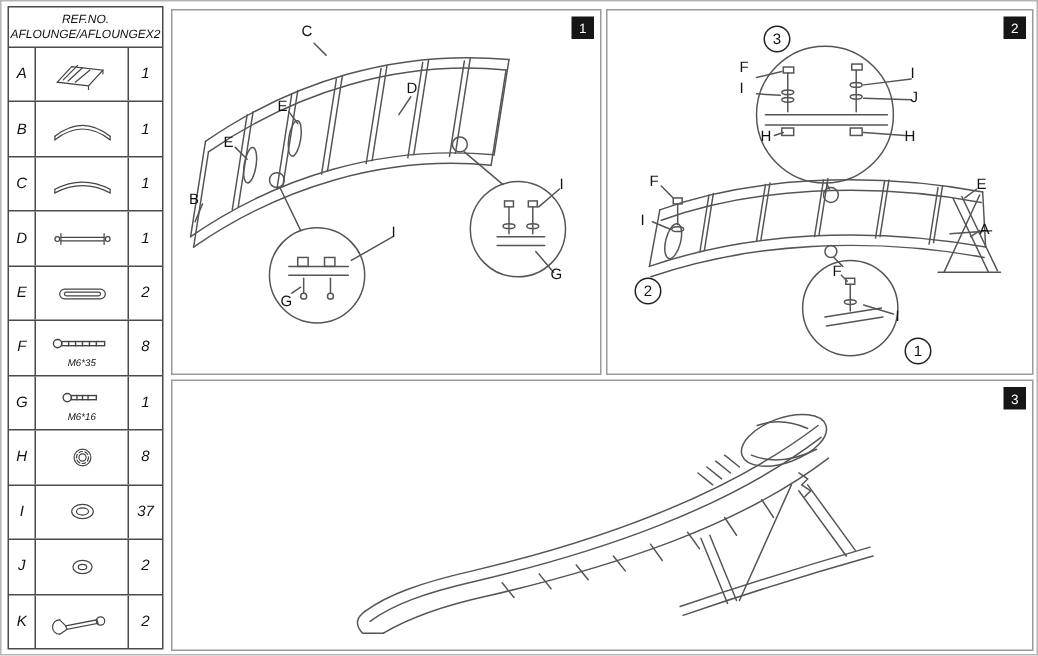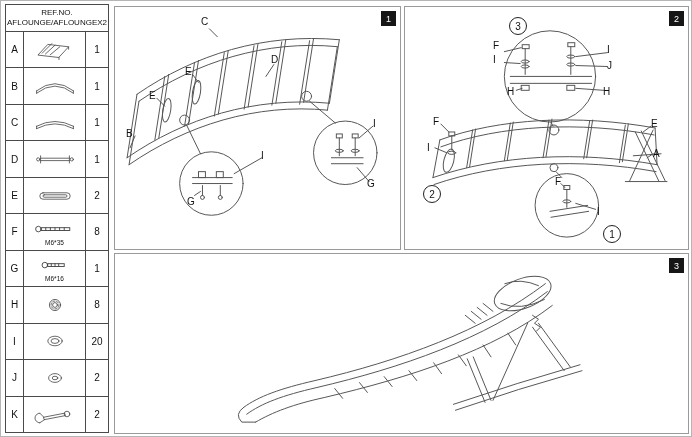--- a/index.html
+++ b/index.html
@@ -4,21 +4,21 @@
 <style>
   html,body{margin:0;padding:0;}
   body{
     width:692px;height:437px;background:#fdfdfd;
     font-family:"Liberation Sans",sans-serif;color:#111;position:relative;overflow:hidden;
   }
   .sheet{position:absolute;inset:0;border:1px solid #b5b5b5;background:#fff;}
 
   
   .parts-table{position:absolute;left:4px;top:3px;width:104px;height:429px;
-    border:1px solid #4a4a4a;display:flex;flex-direction:column;background:#fff;box-sizing:border-box;}
+    border:1px solid #4a4a4a;display:flex;flex-direction:column;background:#fff;box-sizing:border-box;font-style:italic;}
   .pt-header{height:26px;border-bottom:1px solid #4a4a4a;font-size:8px;text-align:center;
     display:flex;flex-direction:column;justify-content:center;line-height:1.25;}
   .pt-row{flex:1;display:flex;border-bottom:1px solid #4a4a4a;min-height:0;}
   .pt-row:last-child{border-bottom:none;}
   .pt-ref{width:17px;border-right:1px solid #4a4a4a;display:flex;align-items:center;justify-content:center;font-size:10px;}
   .pt-icon{flex:1;border-right:1px solid #4a4a4a;display:flex;flex-direction:column;align-items:center;justify-content:center;}
   .pt-icon svg{width:54px;height:24px;display:block;}
   .pt-icon svg *{stroke:#444;fill:none;stroke-width:1;stroke-linecap:round;}
   .pt-note{font-size:6.5px;line-height:1;margin-top:-2px;}
   .pt-qty{width:22px;display:flex;align-items:center;justify-content:center;font-size:10px;}
@@ -147,21 +147,21 @@
     </div>
 
     <div class="pt-row">
       <div class="pt-ref">I</div>
       <div class="pt-icon">
         <svg viewBox="0 0 56 30">
             <ellipse cx="28" cy="15" rx="9" ry="6"></ellipse>
             <ellipse cx="28" cy="15" rx="5" ry="3"></ellipse>
           </svg>
       </div>
-      <div class="pt-qty">20</div>
+      <div class="pt-qty">37</div>
     </div>
 
     <div class="pt-row">
       <div class="pt-ref">J</div>
       <div class="pt-icon">
         <svg viewBox="0 0 56 30">
             <ellipse cx="28" cy="15" rx="8" ry="5.5"></ellipse>
             <ellipse cx="28" cy="15" rx="3.5" ry="2.2"></ellipse>
           </svg>
       </div>

